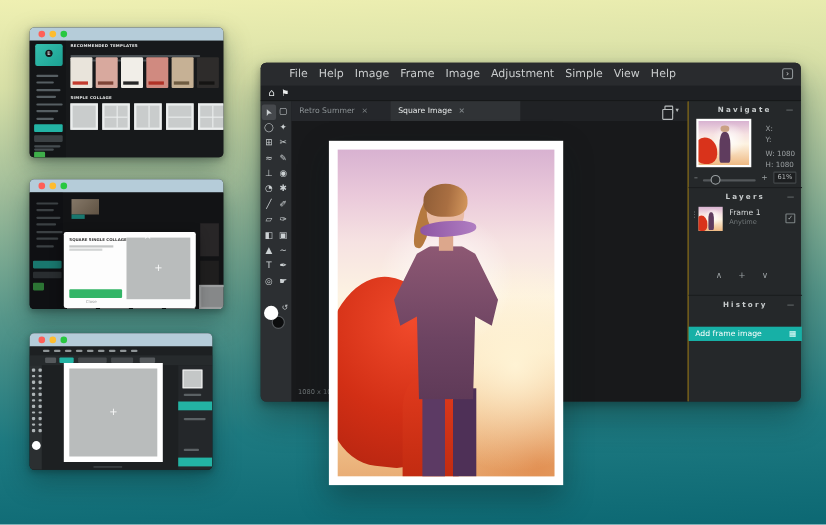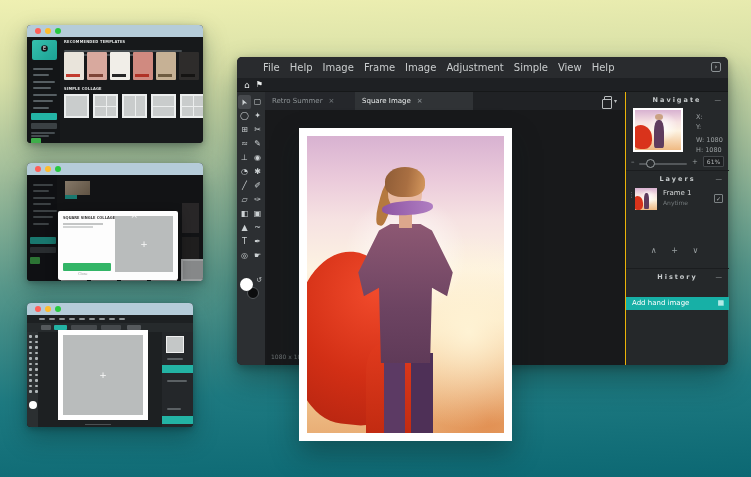--- a/index.html
+++ b/index.html
@@ -470,21 +470,21 @@
       </div>
       <div class="phead historyhead">
         <span>History</span>
         <span class="minim">—</span>
       </div>
       <div class="hrow open">
         <span class="hlabel">Open</span>
         <span class="hic">▤</span>
       </div>
       <div class="hrow addframe">
-        <span class="hlabel">Add hand image</span>
+        <span class="hlabel">Add frame image</span>
         <span class="hic">▦</span>
       </div>
     </div>
   </div>
 
   <div id="photo">
     <div class="photo-inner">
       <div class="cape"></div>
       <div class="cape2"></div>
       <div class="legs"></div>

